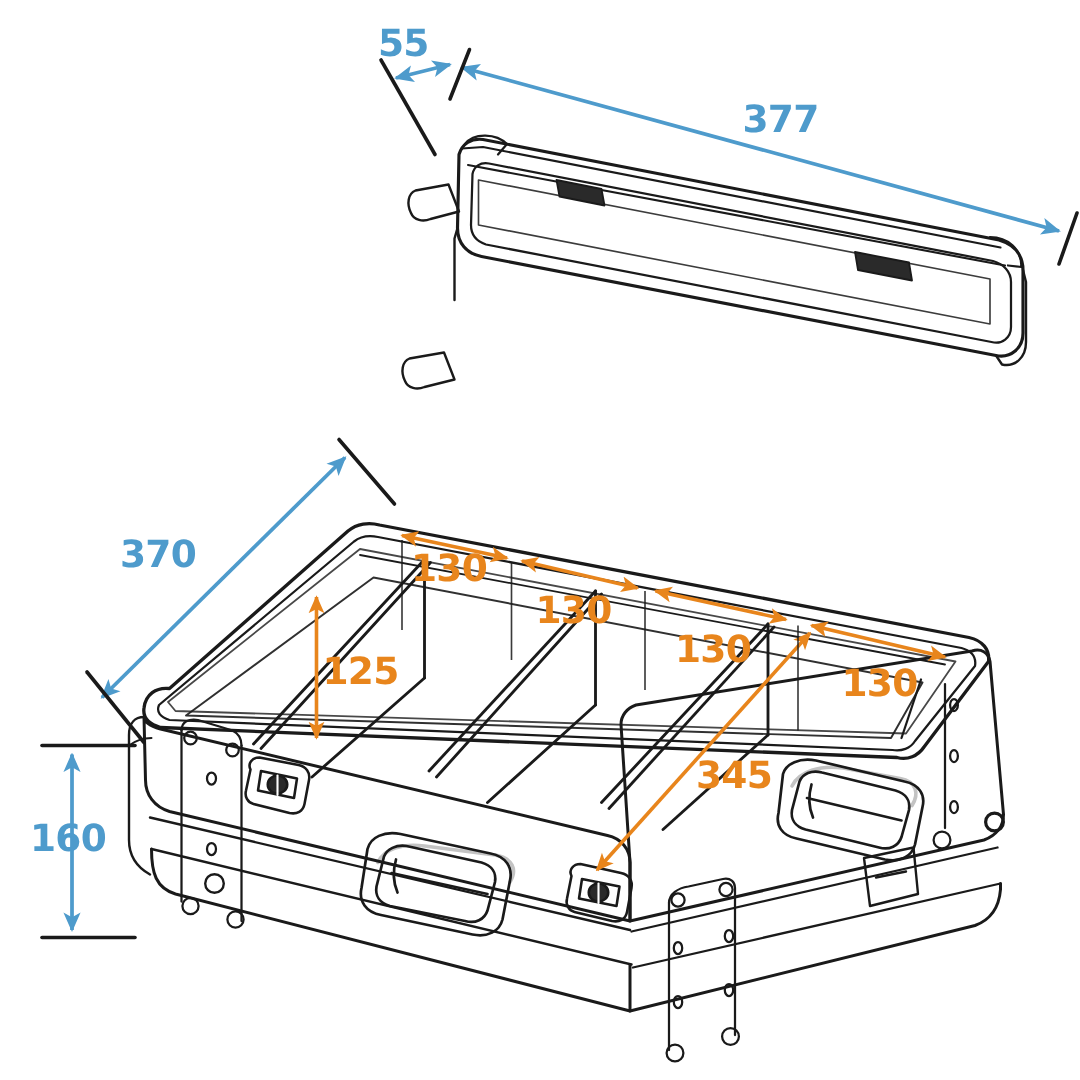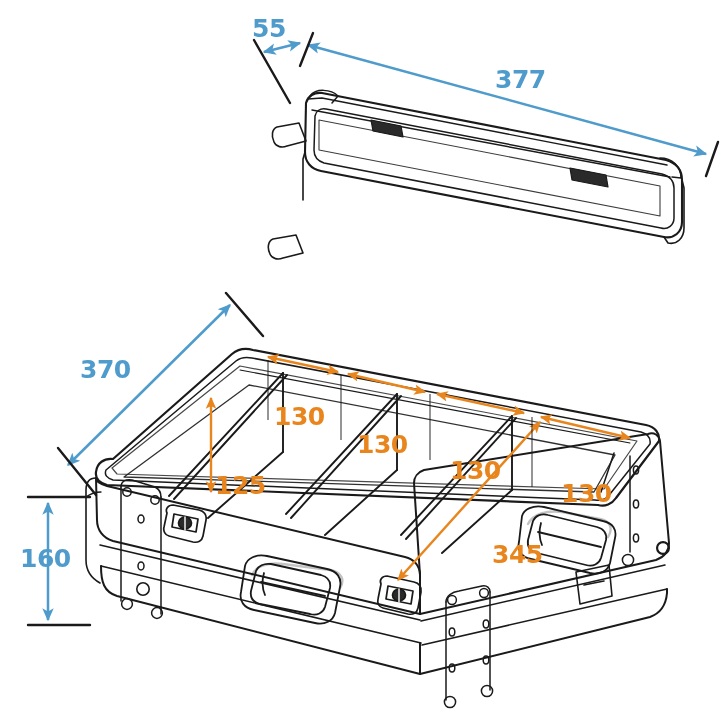--- a/index.html
+++ b/index.html
@@ -24,21 +24,21 @@
     position:absolute;
     font-family:"DejaVu Sans","Liberation Sans",sans-serif;
     font-weight:bold;
     font-size:25px;
     letter-spacing:-0.5px;
     line-height:1;
     white-space:nowrap;
     user-select:none;
   }
   .dim-blue{ color:#4E9BCC; }
-  .dim-orange{ color:#E8851C;margin-top:38px; }
+  .dim-orange{ color:#E8851C; }
 </style>
 </head>
 <body>
 
 <div id="stage">
 
   <svg id="drawing" viewBox="0 0 720 720" xmlns="http://www.w3.org/2000/svg">
 
     <defs>
       <marker id="arrBlue" viewBox="0 0 10 10" refX="9" refY="5" markerWidth="5.2" markerHeight="5.2" orient="auto-start-reverse">
@@ -339,15 +339,15 @@
   <div class="dim-label dim-orange" style="left:215px; top:435px;text-align:center;">125</div>
 
   <div class="dim-label dim-orange" style="left:274px; top:366px;">130</div>
 
   <div class="dim-label dim-orange" style="left:357px; top:394px;">130</div>
 
   <div class="dim-label dim-orange" style="left:450px; top:420px;">130</div>
 
   <div class="dim-label dim-orange" style="left:561px; top:443px;">130</div>
 
-  <div class="dim-label dim-orange" style="left:492px; top:504px;">345</div>
+  <div class="dim-label dim-orange" style="left:464px; top:504px;">345</div>
 
 </div>
 
 </body></html>

